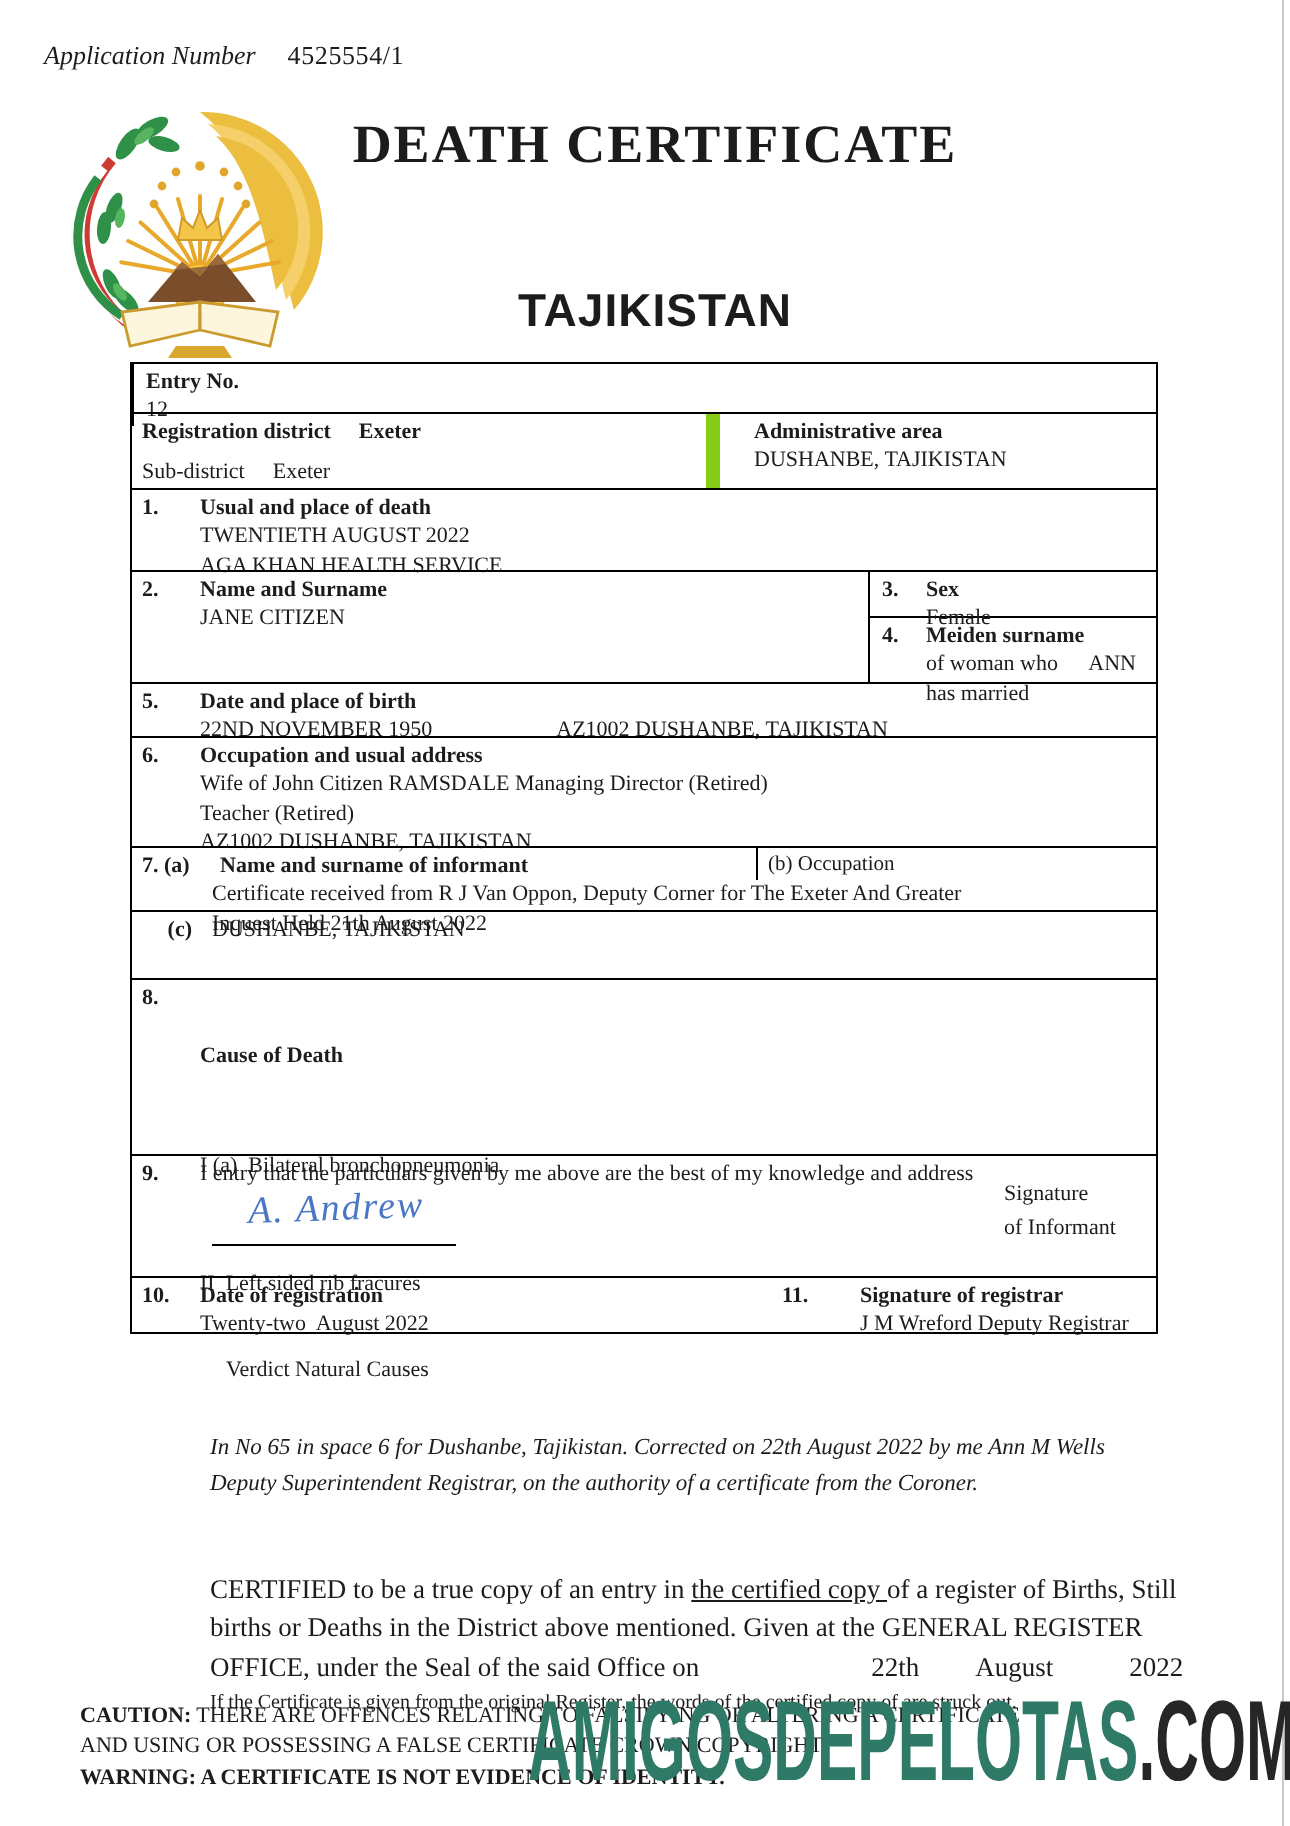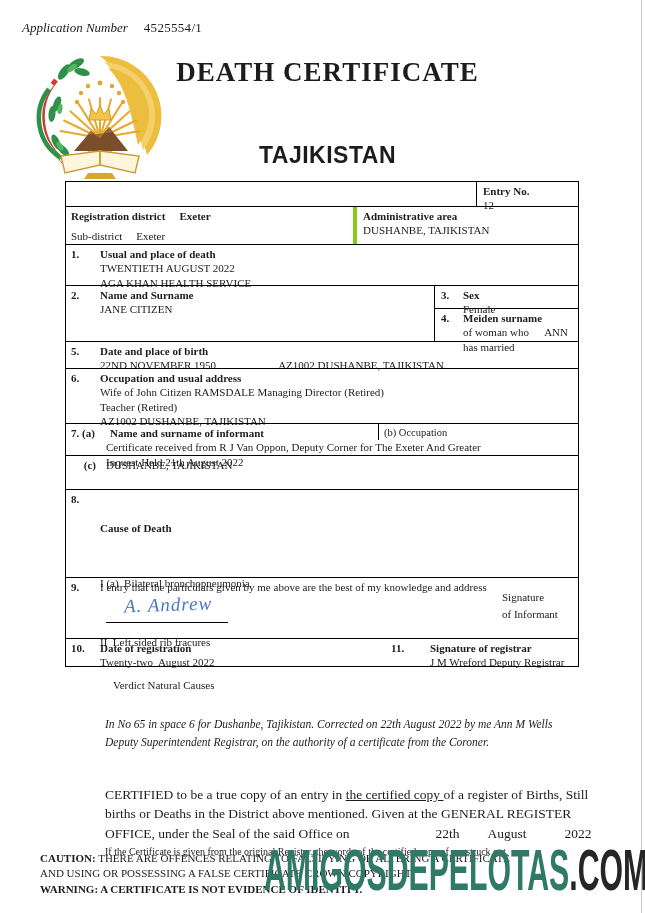--- a/index.html
+++ b/index.html
@@ -23,26 +23,26 @@
   .form-table { position:absolute; left:65px; top:181px; width:514px;
     border:1.6px solid #000; font-size:11px; line-height:1.3; }
   .trow { display:flex; border-top:1px solid #000; position:relative; }
   .trow:first-child { border-top:none; }
   .num { width:34px; padding:2px 0 0 5px; font-weight:bold; flex:none; }
   .num.wide { width:44px; }
   .cnt { flex:1; padding-top:2px; }
   .lbl { font-weight:bold; }
   .pre { white-space:pre-wrap; }
 
-  .rowA { height:24px; }
+  .rowA { height:24px;flex-direction:column; }
   .rowA .spacer { flex:1; }
   .rowA .entry-cell { width:102px; border-left:1px solid #000; padding:2px 0 0 6px; }
   .rowB { height:38px; }
   .rowB .left { width:287px; padding:2px 0 0 5px; }
-  .rowB .right { flex:1; border-left:4px solid #84cc16; padding:2px 0 0 6px; }
+  .rowB .right { flex:1; border-left:7px solid #84cc16; padding:2px 0 0 17px; }
   .rowB .line2 { margin-top:6px; }
   .gap { display:inline-block; width:14px; }
   .row1 { height:41px; }
   .row234 { height:56px; }
   .row234 .left { width:368px; display:flex; }
   .row234 .rightcol { flex:1; display:flex; flex-direction:column; border-left:1px solid #000; }
   .cell3 { height:23px; border-bottom:1px solid #000; display:flex; }
   .cell4 { flex:1; display:flex; }
   .num.sm { width:28px; padding-left:6px; }
   .maiden-line { display:flex; justify-content:space-between; padding-right:10px; }

